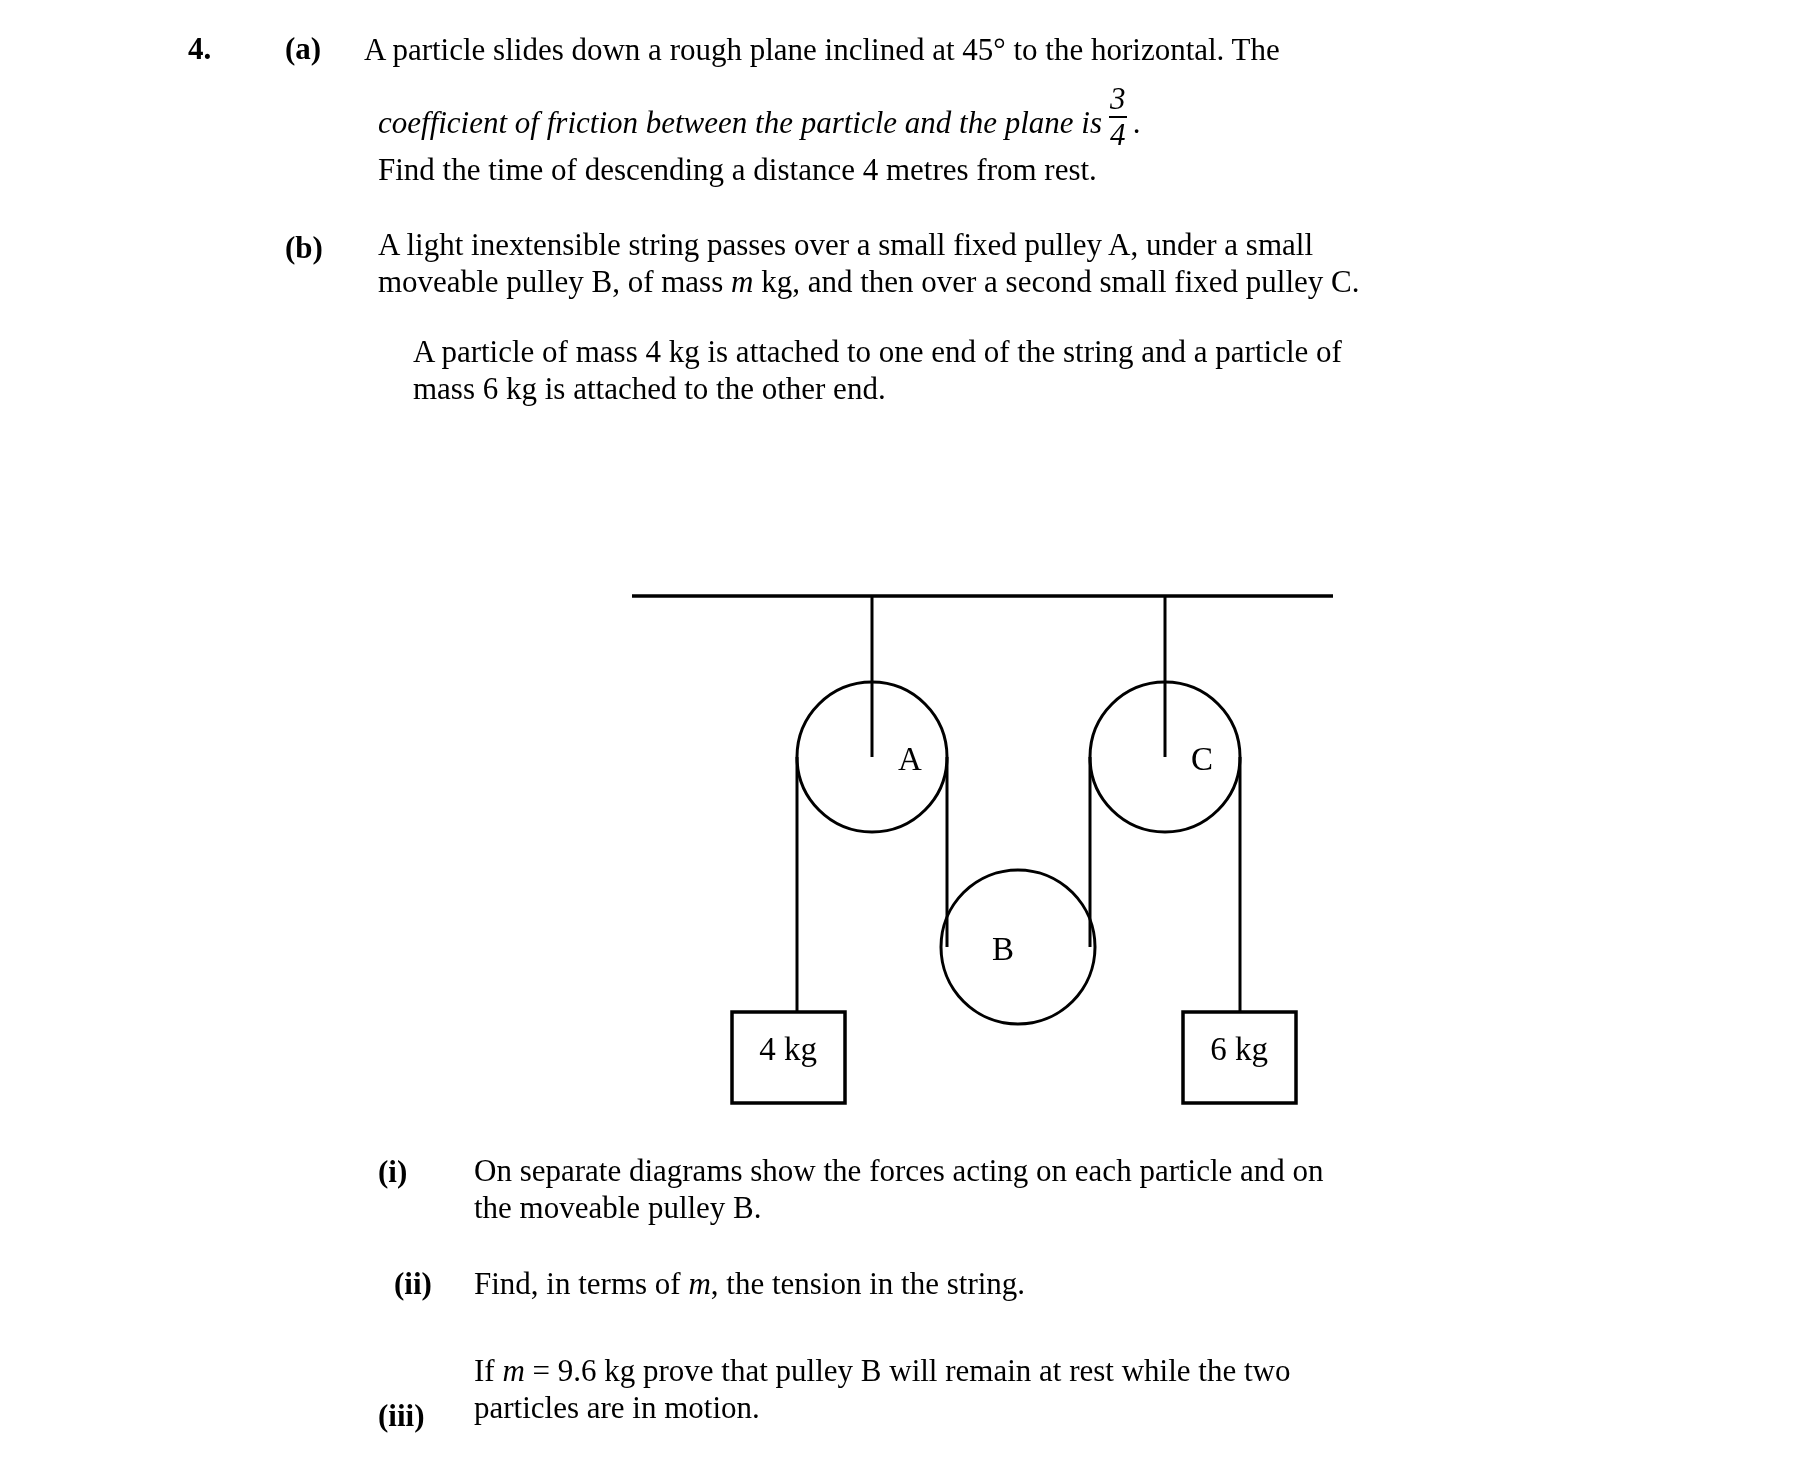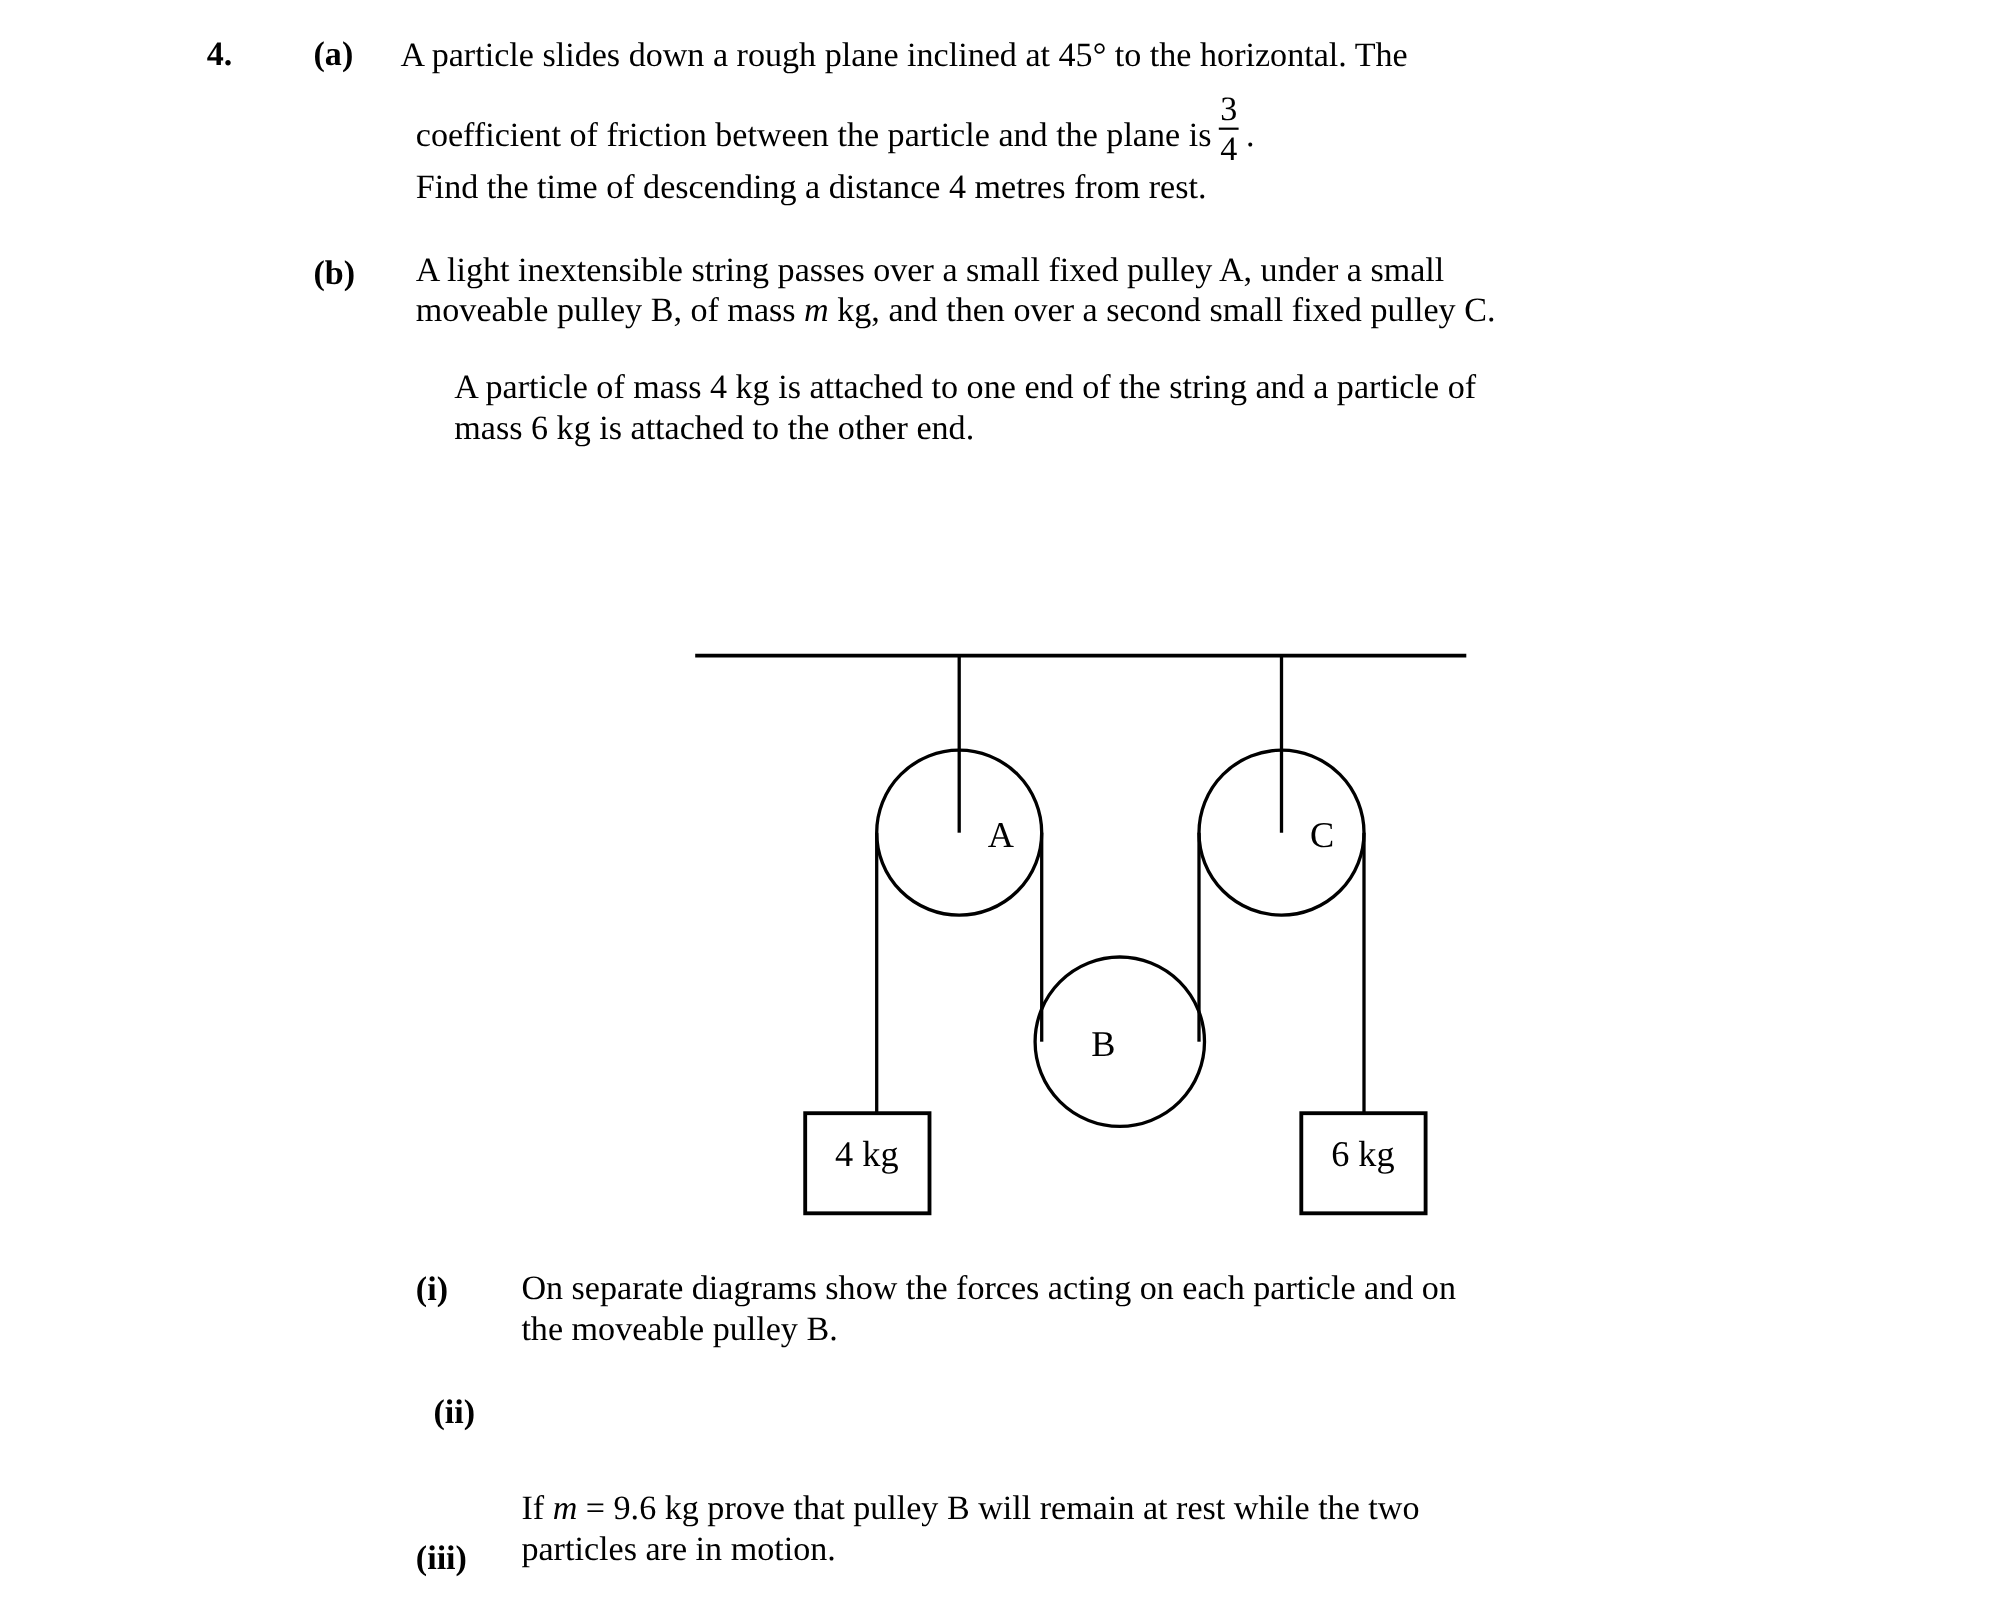--- a/index.html
+++ b/index.html
@@ -94,21 +94,21 @@
 <body>
 
 <div class="page">
 
   <div class="qnum" style="left:188px; top:33px;">4.</div>
 
   <div class="partlbl" style="left:285px; top:33px;">(a)</div>
 
   <div class="body-text" style="left:364px; top:30px; width:1010px;font-family:Liberation Serif, serif;">A particle slides down a rough plane inclined at  45°  to the horizontal.  The</div>
 
-  <div class="body-text" style="left:378px; top:85px; width:1010px;">
+  <div class="body-text" style="left:378px; top:85px; width:1010px;font-style:italic;">
     <span>coefficient of friction between the particle and the plane is</span><span class="frac"><span class="num">3</span><span class="bar"></span><span class="den">4</span></span><span>.</span>
   </div>
 
   <div class="body-text" style="left:378px; top:150px; width:1010px;">Find the time of descending a distance 4 metres from rest.</div>
 
   <div class="partlbl" style="left:285px; top:232px;">(b)</div>
 
   <div class="body-text tight" style="left:378px; top:226px; width:985px;"><span>A light inextensible string passes over a small fixed pulley A, under a small moveable pulley B, of mass </span><i>m</i><span> kg, and then over a second small fixed pulley C.</span></div>
 
   <div class="body-text tight" style="left:378px; top:333px; width:985px;margin-left:35px;">A particle of mass 4 kg is attached to one end of the string and a particle of mass 6 kg is attached to the other end.</div>
@@ -145,17 +145,18 @@
 
       <rect x="583" y="452" width="113" height="91" fill="none" stroke="#000" stroke-width="3.5"></rect>
       <text class="boxlabel" x="639" y="500" text-anchor="middle">6 kg</text>
     </svg>
   </div>
 
   <div class="romanlbl" style="left:378px; top:1156px;">(i)</div>
   <div class="body-text tight" style="left:474px; top:1152px; width:890px;">On separate diagrams show the forces acting on each particle and on the moveable pulley B.</div>
 
   <div class="romanlbl" style="left:394px; top:1268px;">(ii)</div>
+  <div class="body-text" style="left:474px; top:1264px; width:890px;"><span>Find, in terms of </span><i>m</i><span>, the tension in the string.</span></div>
 
   <div class="romanlbl" style="left:378px; top:1356px;margin-top:44px;">(iii)</div>
   <div class="body-text tight" style="left:474px; top:1352px; width:880px;"><span>If </span><i>m</i><span> = 9.6 kg prove that pulley B will remain at rest while the two particles are in motion.</span></div>
 
 </div>
 
 </body></html>

